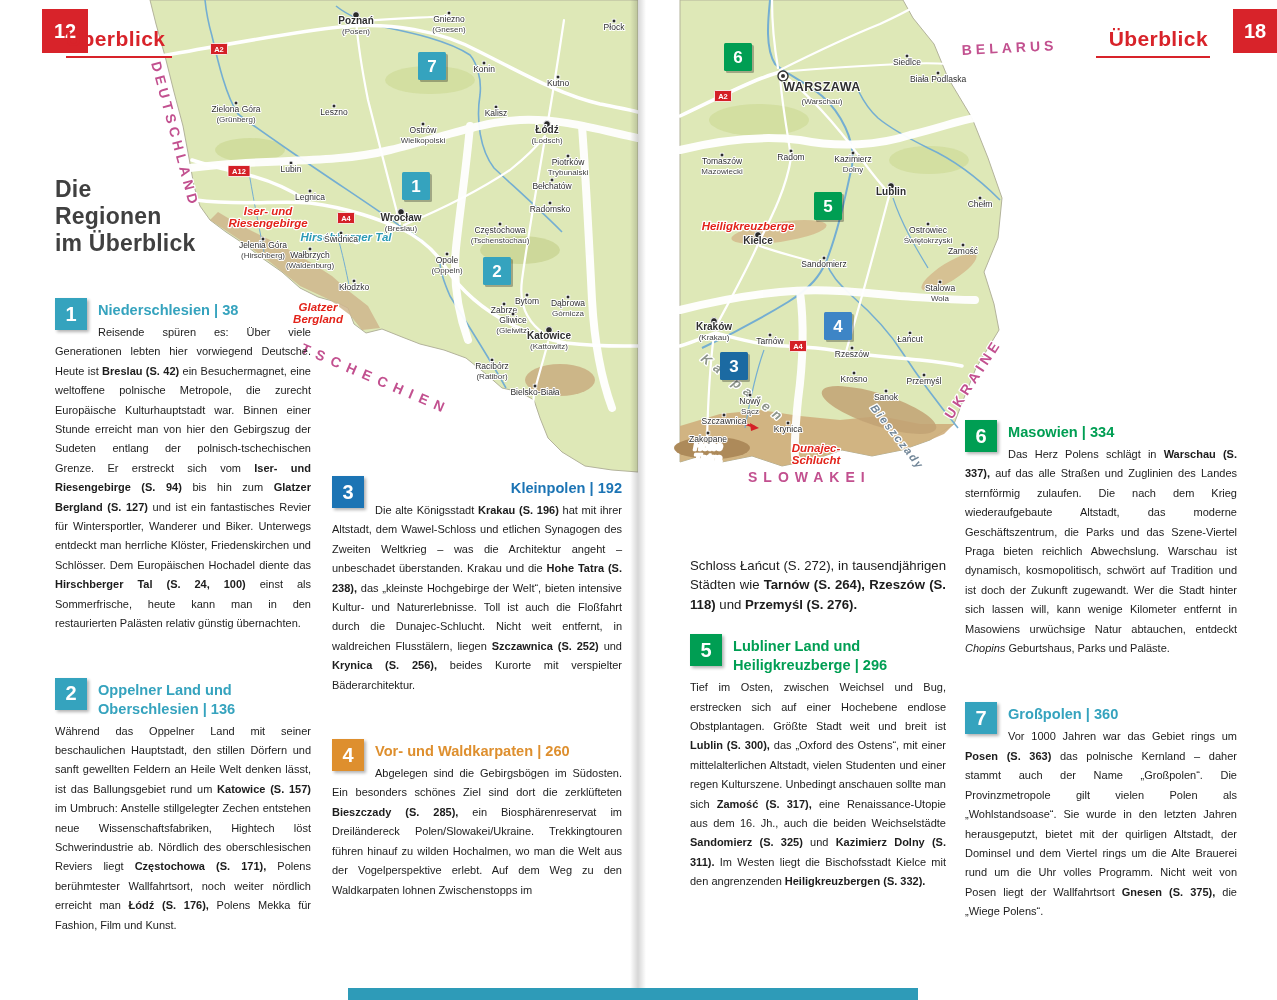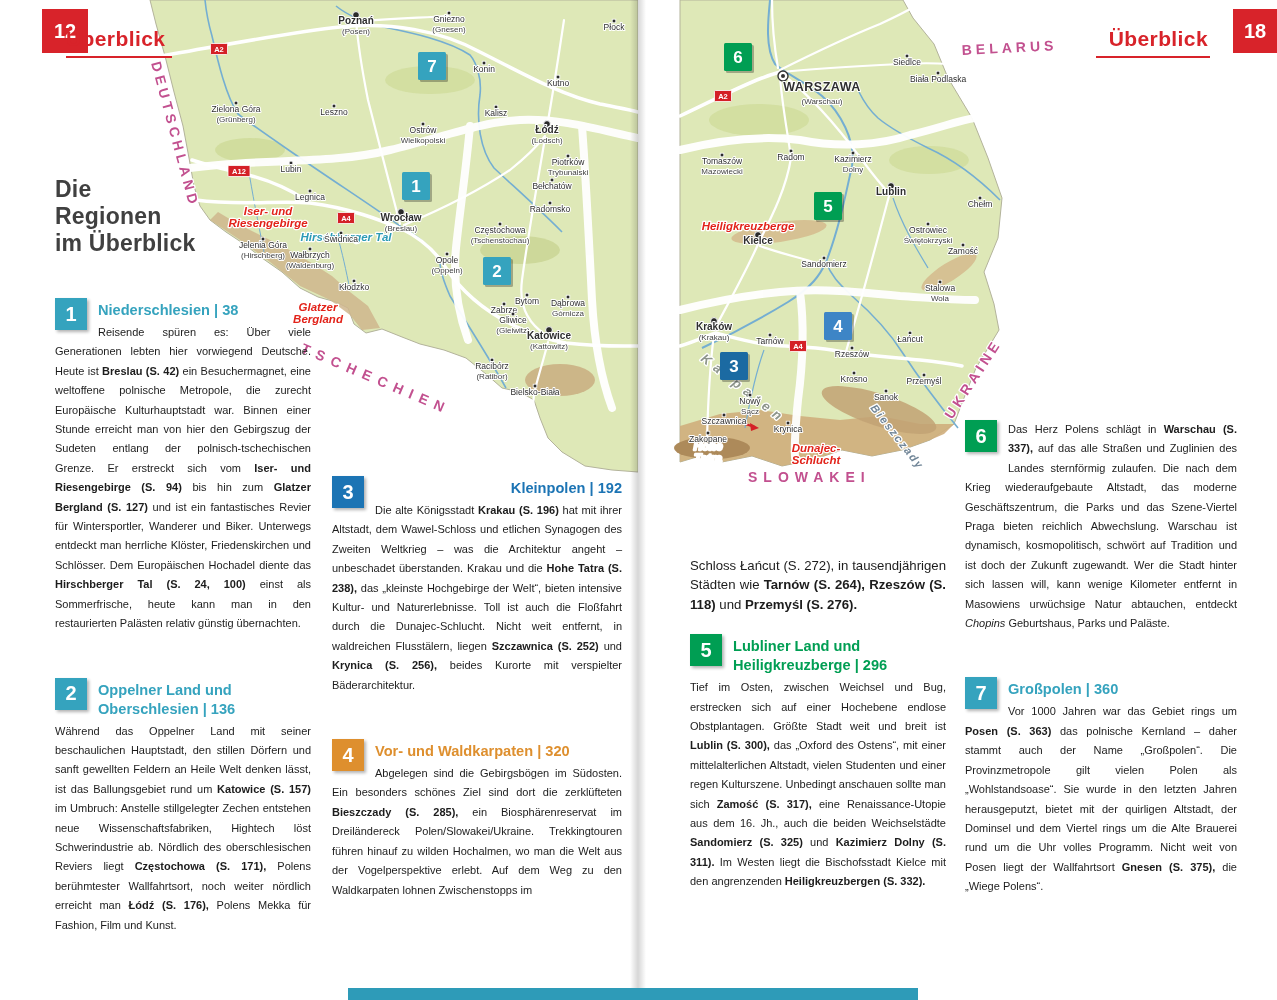--- a/index.html
+++ b/index.html
@@ -484,37 +484,38 @@
   </div>
 
   <div class="col" id="colL2">
     <section class="sec">
       <div class="badge" style="background-color: rgb(28, 116, 180);">3</div>
       <h3 class="sec-h" style="color: rgb(28, 116, 180); text-align: right;">Kleinpolen | 192</h3>
       <p class="sec-p"><span>Die alte Königsstadt </span><span style="font-weight: bold;">Krakau (S. 196)</span><span> hat mit ihrer Altstadt, dem Wawel-Schloss und etlichen Synagogen des Zweiten Weltkrieg – was die Architektur angeht – unbeschadet überstanden. Krakau und die </span><span style="font-weight: bold;">Hohe Tatra (S. 238),</span><span> das „kleinste Hochgebirge der Welt“, bieten intensive Kultur- und Naturerlebnisse. Toll ist auch die Floßfahrt durch die Dunajec-Schlucht. Nicht weit entfernt, in waldreichen Flusstälern, liegen </span><span style="font-weight: bold;">Szczawnica (S. 252)</span><span> und </span><span style="font-weight: bold;">Krynica (S. 256),</span><span> beides Kurorte mit verspielter Bäderarchitektur.</span></p>
     </section>
     <section class="sec">
       <div class="badge" style="background-color: rgb(222, 143, 46);">4</div>
-      <h3 class="sec-h" style="color: rgb(222, 143, 46);">Vor- und Waldkarpaten | 320</h3>
+      <h3 class="sec-h" style="color: rgb(222, 143, 46);">Vor- und Waldkarpaten | 260</h3>
       <p class="sec-p"><span>Abgelegen sind die Gebirgsbögen im Südosten. Ein besonders schönes Ziel sind dort die zerklüfteten </span><span style="font-weight: bold;">Bieszczady (S. 285),</span><span> ein Biosphärenreservat im Dreiländereck Polen/Slowakei/Ukraine. Trekkingtouren führen hinauf zu wilden Hochalmen, wo man die Welt aus der Vogelperspektive erlebt. Auf dem Weg zu den Waldkarpaten lohnen Zwischenstopps im</span></p>
     </section>
   </div>
 
   <div class="col" id="colR1">
     <p class="cont-p"><span style="font-weight: normal;">Schloss Łańcut (S. 272),</span><span> in tausendjährigen Städten wie </span><span style="font-weight: bold;">Tarnów (S. 264),</span><span> </span><span style="font-weight: bold;">Rzeszów (S. 118)</span><span> und </span><span style="font-weight: bold;">Przemyśl (S. 276).</span></p>
     <section class="sec">
       <div class="badge" style="background-color: rgb(0, 158, 83);">5</div>
       <h3 class="sec-h" style="color: rgb(0, 158, 83); margin-left: 21px;">Lubliner Land und Heiligkreuzberge | 296</h3>
       <p class="sec-p"><span>Tief im Osten, zwischen Weichsel und Bug, erstrecken sich auf einer Hochebene endlose Obstplantagen. Größte Stadt weit und breit ist </span><span style="font-weight: bold;">Lublin (S. 300),</span><span> das „Oxford des Ostens“, mit einer mittelalterlichen Altstadt, vielen Studenten und einer regen Kulturszene. Unbedingt anschauen sollte man sich </span><span style="font-weight: bold;">Zamość (S. 317),</span><span> eine Renaissance-Utopie aus dem 16. Jh., auch die beiden Weichselstädte </span><span style="font-weight: bold;">Sandomierz (S. 325)</span><span> und </span><span style="font-weight: bold;">Kazimierz Dolny (S. 311).</span><span> Im Westen liegt die Bischofsstadt Kielce mit den angrenzenden </span><span style="font-weight: bold;">Heiligkreuzbergen (S. 332).</span></p>
     </section>
   </div>
 
   <div class="col" id="colR2">
     <section class="sec">
       <div class="badge" style="background-color: rgb(0, 158, 83);">6</div>
+      <h3 class="sec-h" style="color: rgb(0, 158, 83);">Masowien | 334</h3>
       <p class="sec-p"><span>Das Herz Polens schlägt in </span><span style="font-weight: bold;">Warschau (S. 337),</span><span> auf das alle Straßen und Zuglinien des Landes sternförmig zulaufen. Die nach dem Krieg wiederaufgebaute Altstadt, das moderne Geschäftszentrum, die Parks und das Szene-Viertel Praga bieten reichlich Abwechslung. Warschau ist dynamisch, kosmopolitisch, schwört auf Tradition und ist doch der Zukunft zugewandt. Wer die Stadt hinter sich lassen will, kann wenige Kilometer entfernt in Masowiens urwüchsige Natur abtauchen, entdeckt </span><span style="font-style: italic;">Chopins</span><span> Geburtshaus, Parks und Paläste.</span></p>
     </section>
     <section class="sec">
       <div class="badge" style="background-color: rgb(53, 163, 190);">7</div>
       <h3 class="sec-h" style="color: rgb(53, 163, 190);">Großpolen | 360</h3>
       <p class="sec-p"><span>Vor 1000 Jahren war das Gebiet rings um </span><span style="font-weight: bold;">Posen (S. 363)</span><span> das polnische Kernland – daher stammt auch der Name „Großpolen“. Die Provinzmetropole gilt vielen Polen als „Wohlstandsoase“. Sie wurde in den letzten Jahren herausgeputzt, bietet mit der quirligen Altstadt, der Dominsel und dem Viertel rings um die Alte Brauerei rund um die Uhr volles Programm. Nicht weit von Posen liegt der Wallfahrtsort </span><span style="font-weight: bold;">Gnesen (S. 375),</span><span> die „Wiege Polens“.</span></p>
     </section>
   </div>
 
   <div class="gutter"></div>

